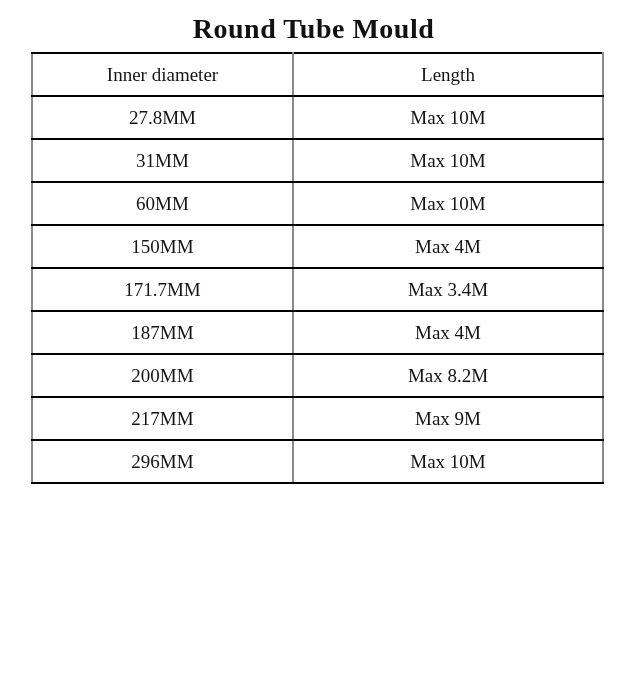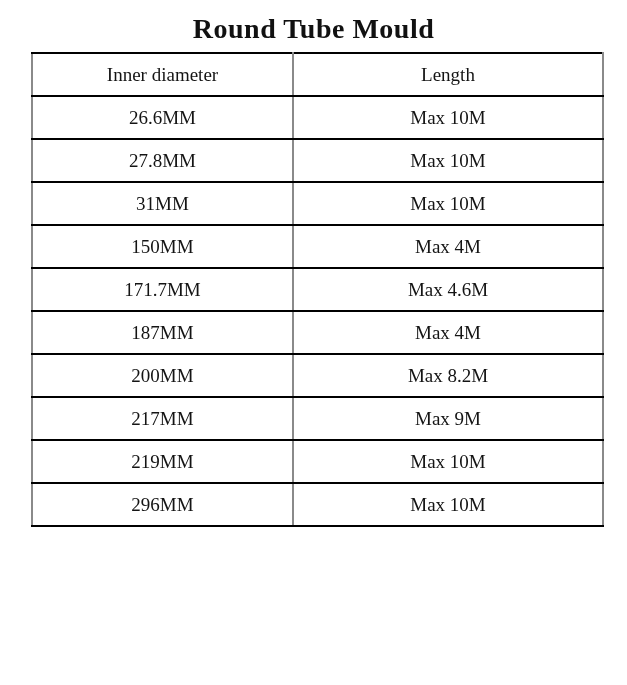--- a/index.html
+++ b/index.html
@@ -65,67 +65,63 @@
       <col class="col-diameter">
       <col class="col-length">
     </colgroup>
     <thead>
       <tr>
         <th>Inner diameter</th>
         <th>Length</th>
       </tr>
     </thead>
     <tbody id="table-body">
-    <tr>
-      <td>26.6MM</td>
-      <td>Max 10M</td>
-    </tr>
 
     <tr>
       <td>27.8MM</td>
       <td>Max 10M</td>
     </tr>
 
     <tr>
       <td>31MM</td>
       <td>Max 10M</td>
     </tr>
 
+    <tr>
+      <td>60MM</td>
+      <td>Max 10M</td>
+    </tr>
 
 
 
     <tr>
       <td>150MM</td>
       <td>Max 4M</td>
     </tr>
 
     <tr>
       <td>171.7MM</td>
-      <td>Max 4.6M</td>
+      <td>Max 3.4M</td>
     </tr>
 
     <tr>
       <td>187MM</td>
       <td>Max 4M</td>
     </tr>
 
     <tr>
       <td>200MM</td>
       <td>Max 8.2M</td>
     </tr>
 
     <tr>
       <td>217MM</td>
       <td>Max 9M</td>
     </tr>
 
-    <tr>
-      <td>219MM</td>
-      <td>Max 10M</td>
-    </tr>
 
     <tr>
       <td>296MM</td>
       <td>Max 10M</td>
     </tr>
   </tbody>
   </table>
 
 </div>
 

